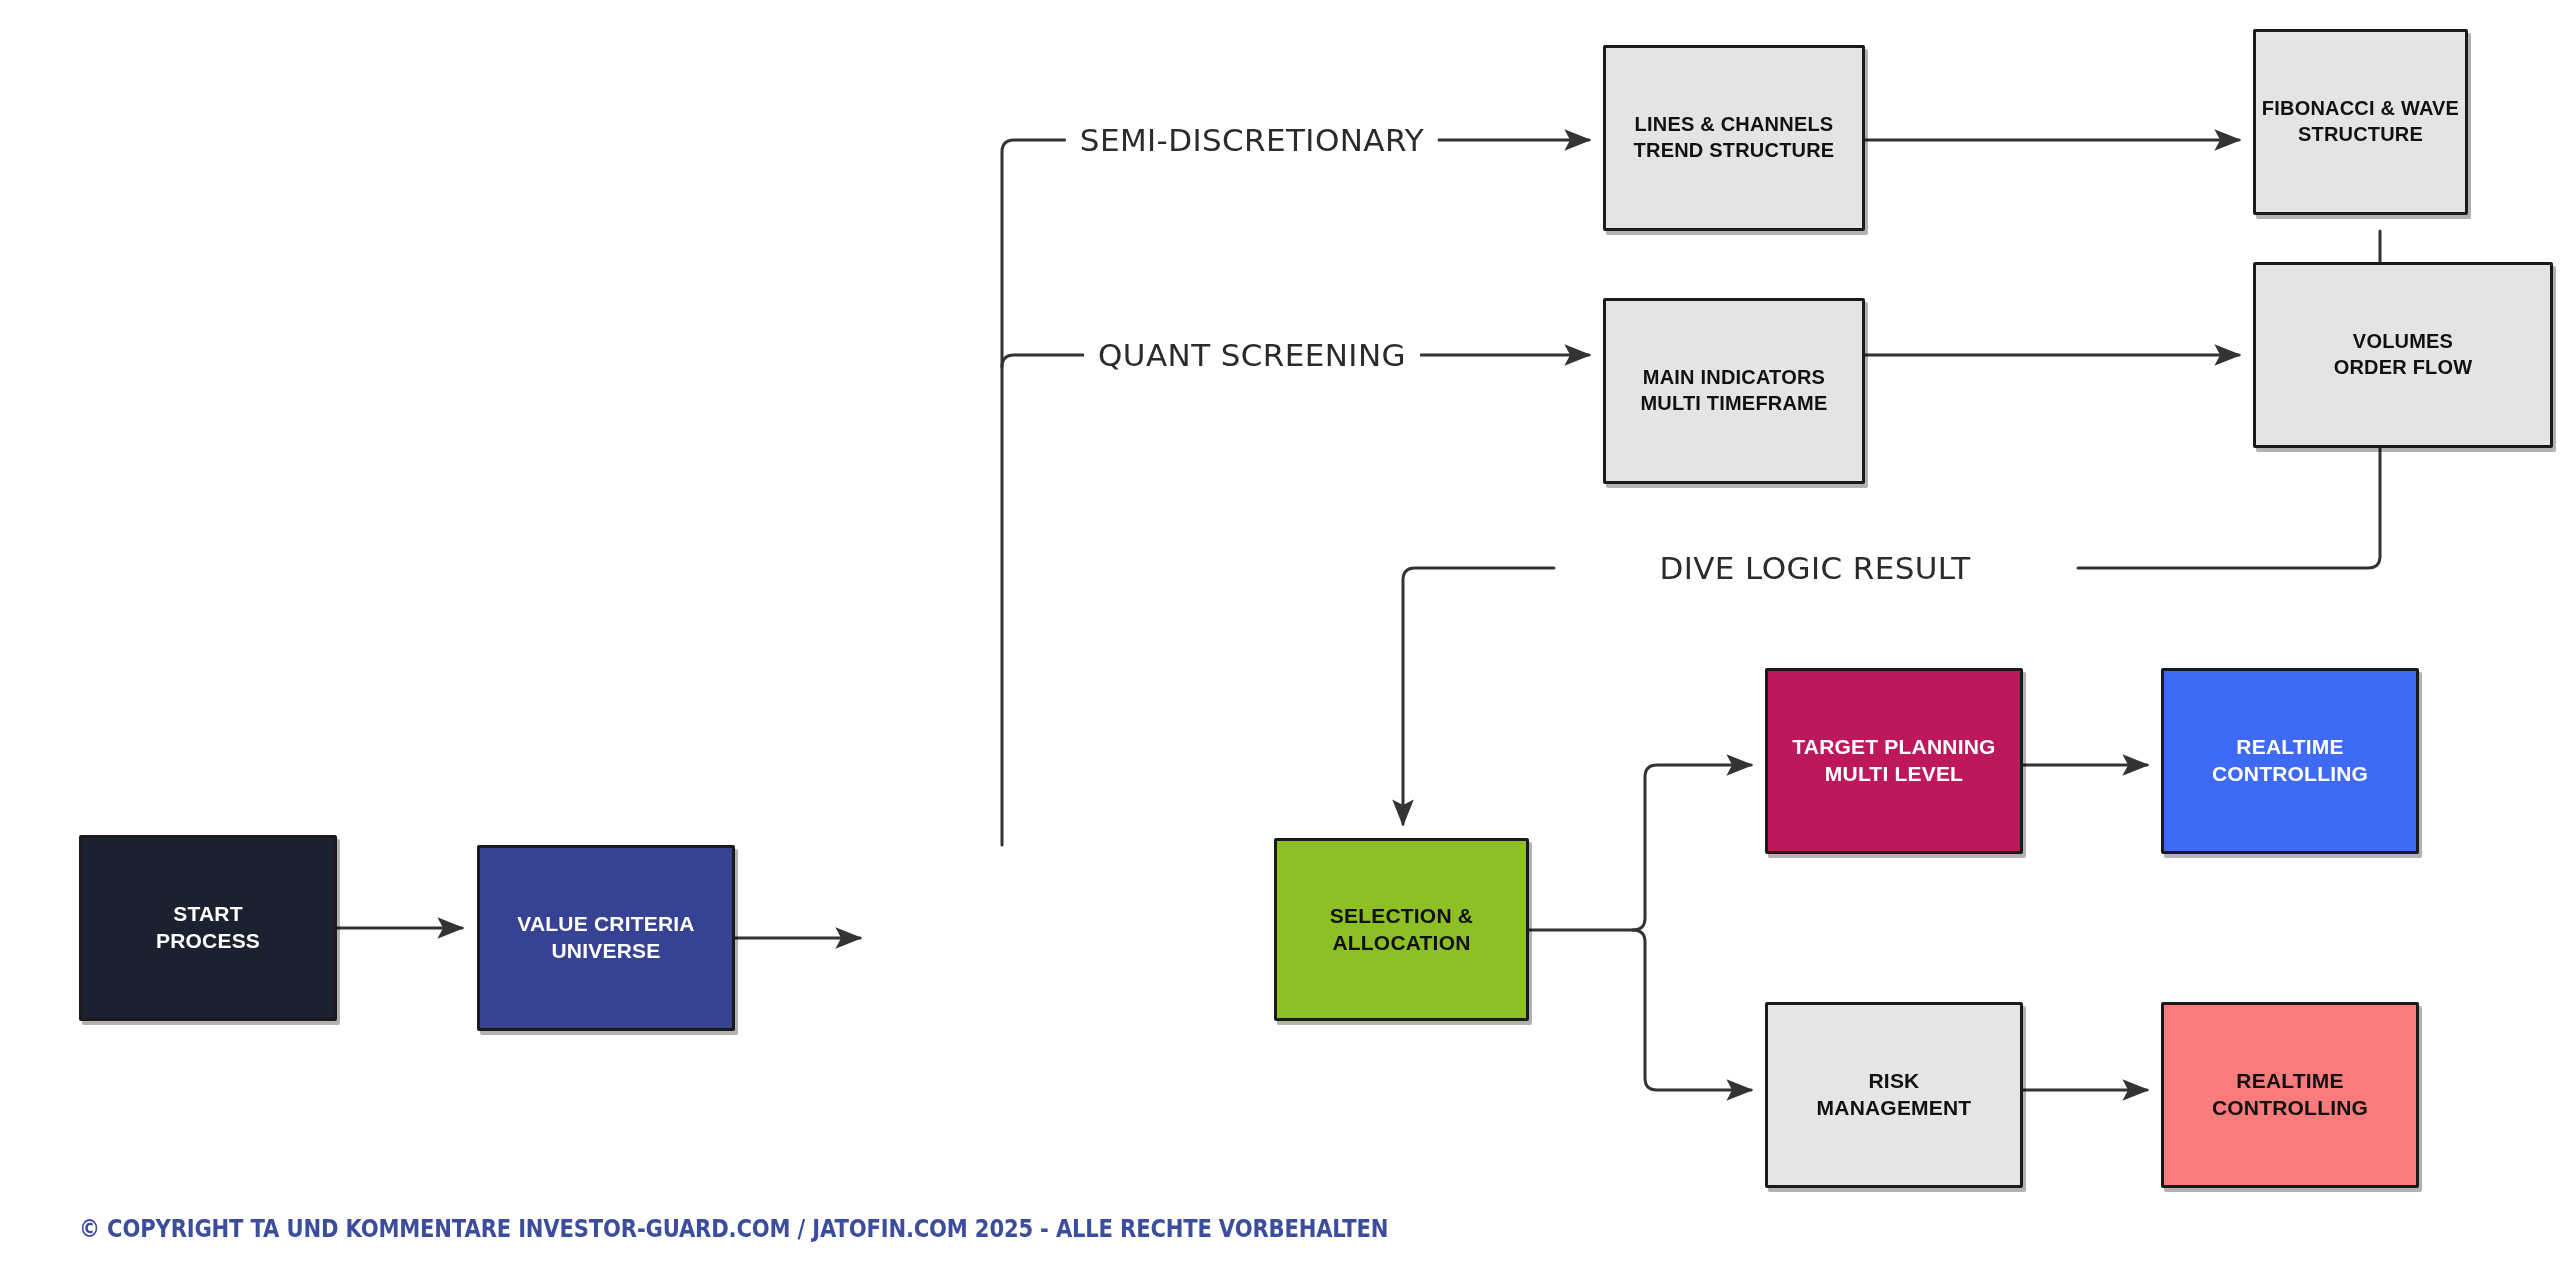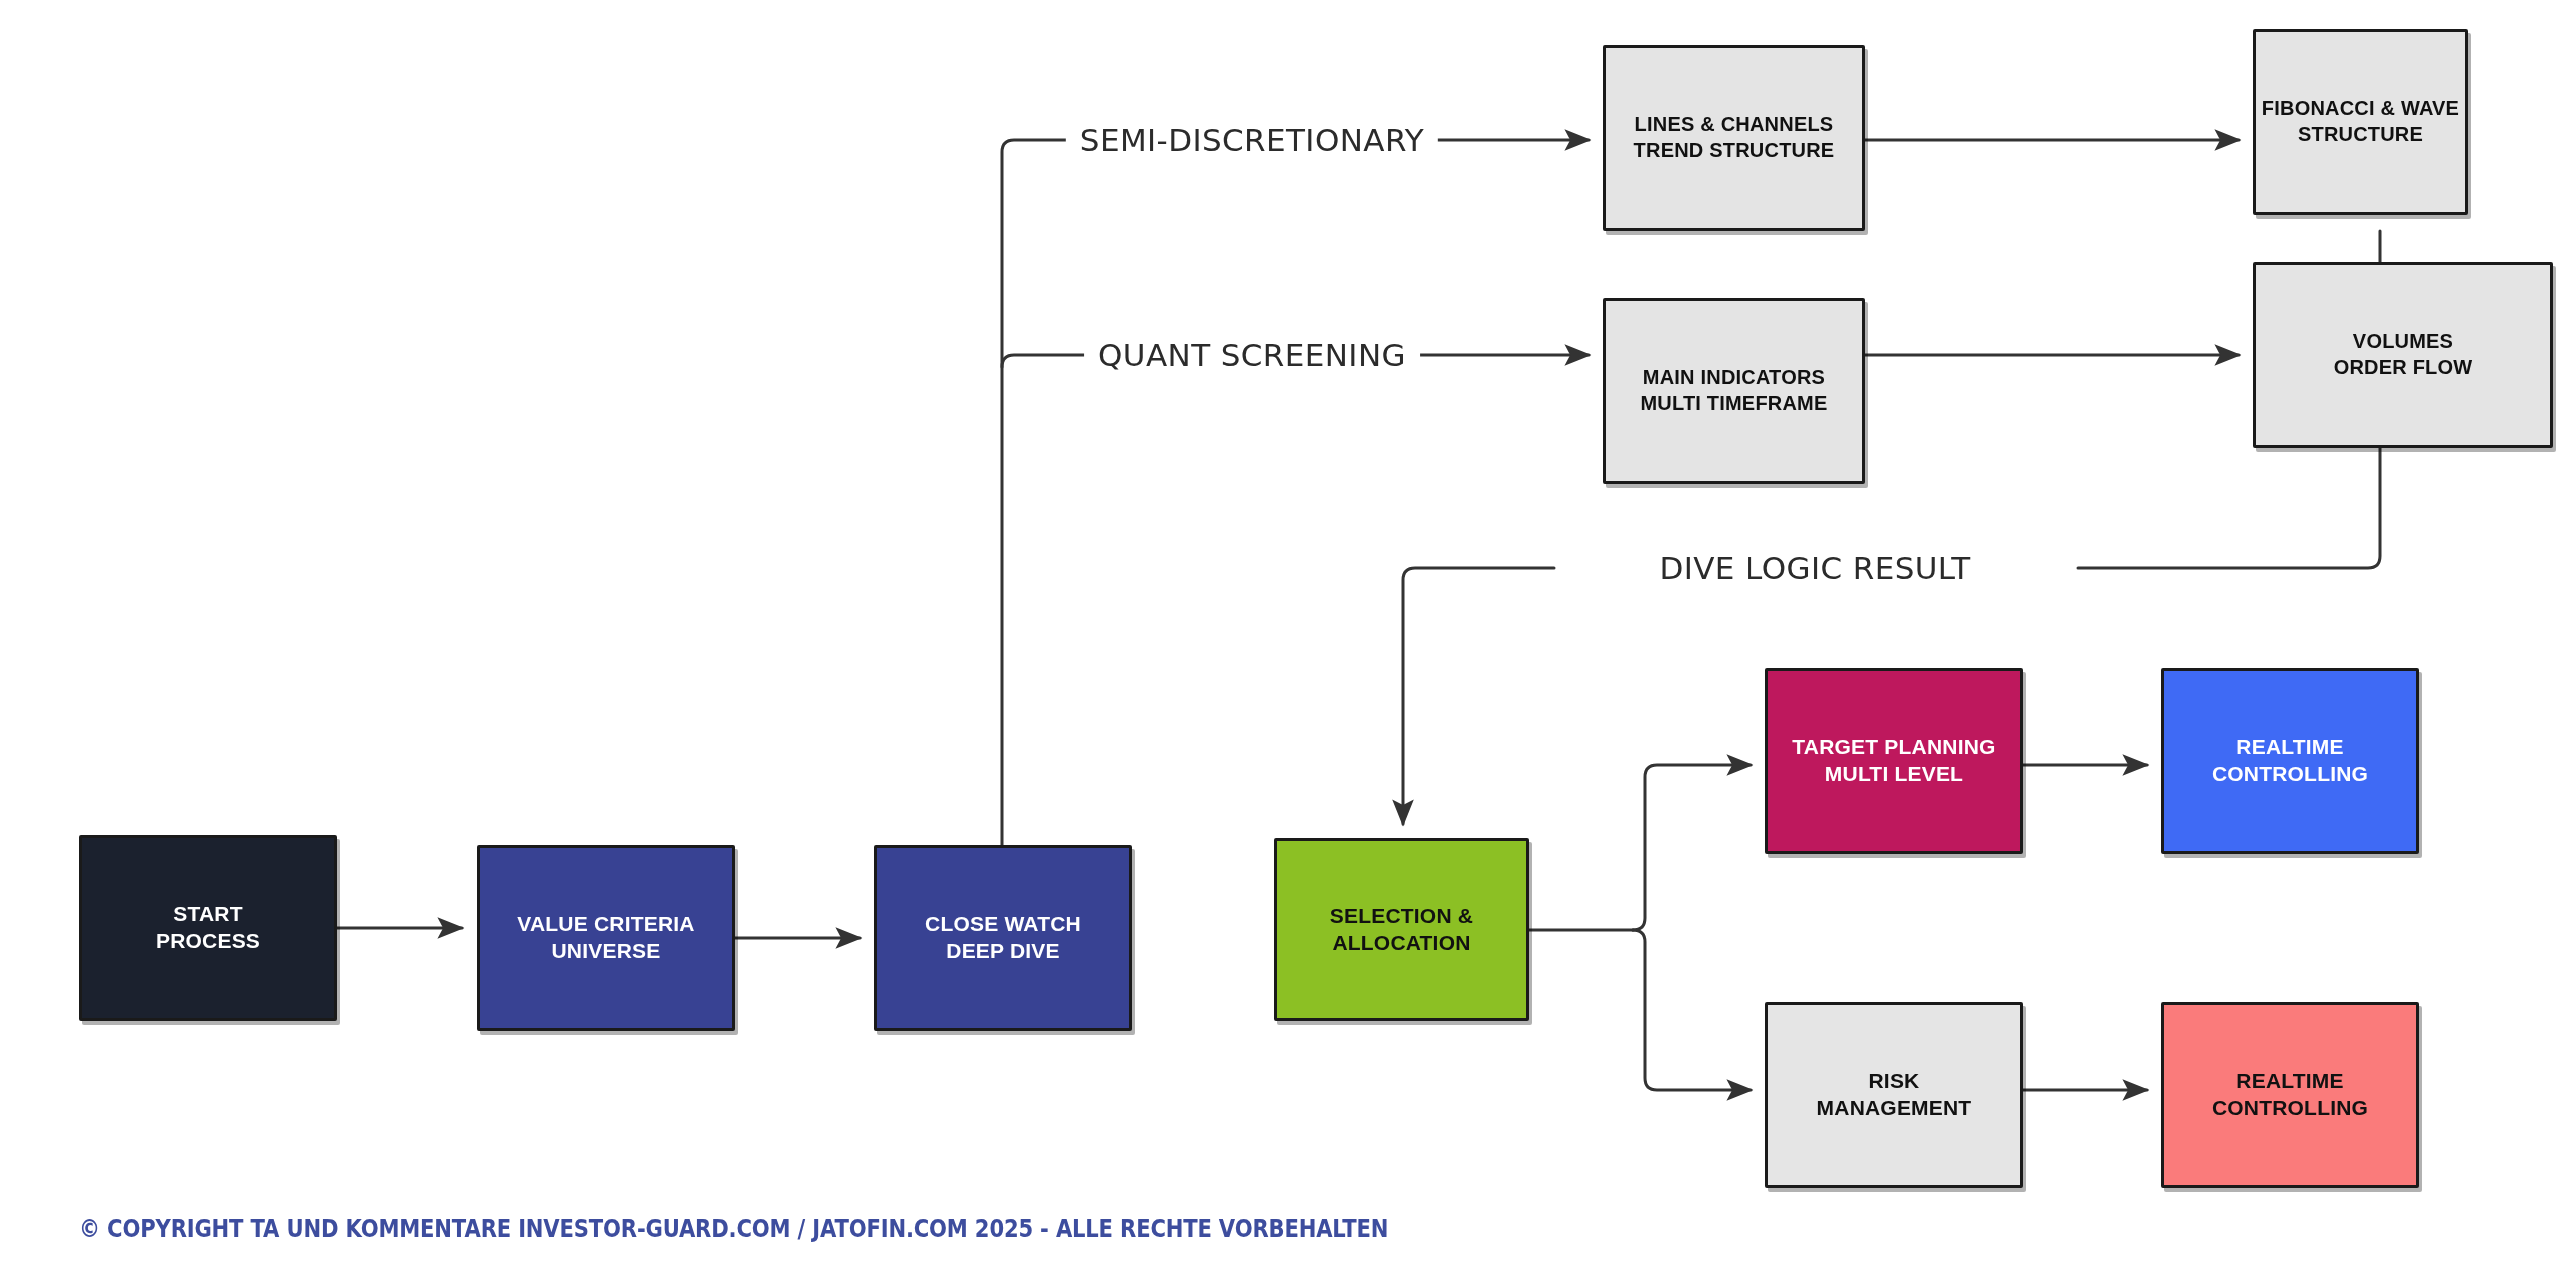--- a/index.html
+++ b/index.html
@@ -120,26 +120,20 @@
     </span>
   </div>
 
   <div class="node" style="left: 477px; top: 845px; width: 258px; height: 186px; background: rgb(56, 66, 147); color: rgb(255, 255, 255); font-size: 21px; justify-content: center;">
     <span class="lines">
       <span class="l">VALUE CRITERIA</span>
       <span class="l">UNIVERSE</span>
     </span>
   </div>
 
-  <div class="node" style="left: 874px; top: 845px; width: 258px; height: 186px; background: rgb(56, 66, 147); color: rgb(255, 255, 255); font-size: 21px;">
-    <span class="lines">
-      <span class="l">CLOSE WATCH</span>
-      <span class="l">DEEP DIVE</span>
-    </span>
-  </div>
 
   <div class="node" style="left: 1274px; top: 838px; width: 255px; height: 183px; background: rgb(140, 192, 36); color: rgb(17, 17, 17); font-size: 21px;">
     <span class="lines">
       <span class="l">SELECTION &amp;</span>
       <span class="l">ALLOCATION</span>
     </span>
   </div>
 
   <div class="node" style="left: 1603px; top: 45px; width: 262px; height: 186px; background: rgb(228, 228, 228); color: rgb(17, 17, 17); font-size: 20px;">
     <span class="lines">

